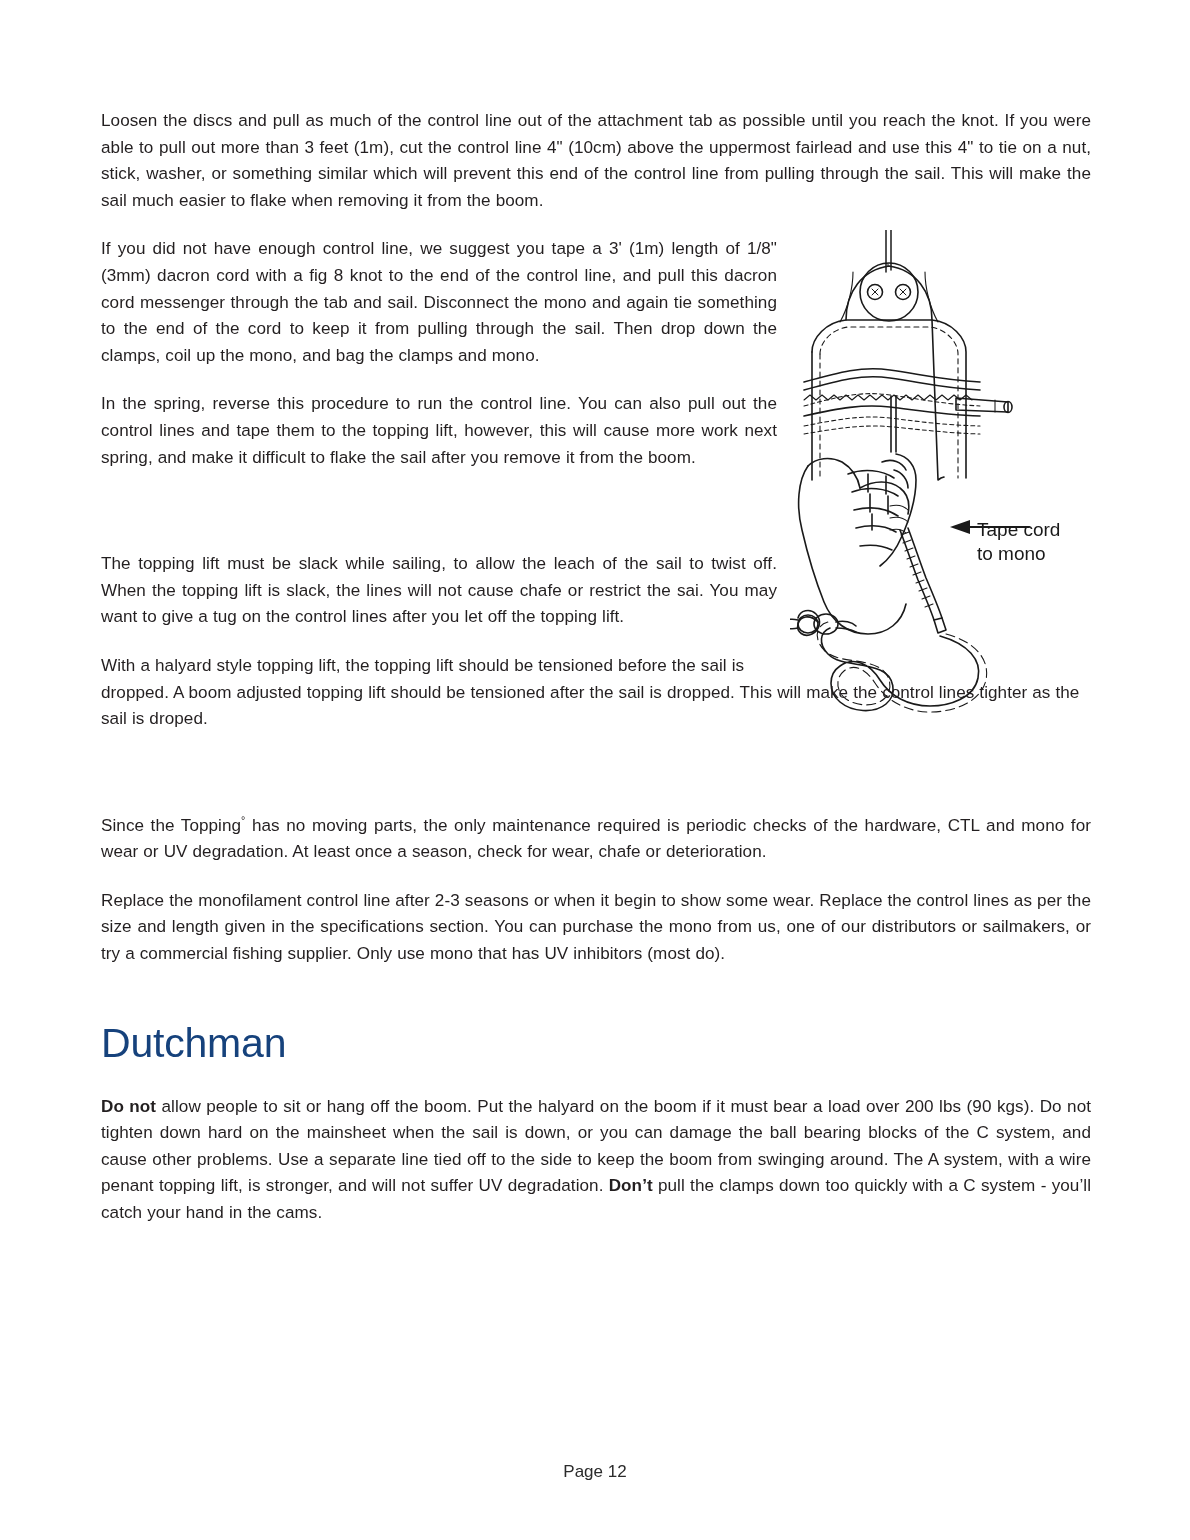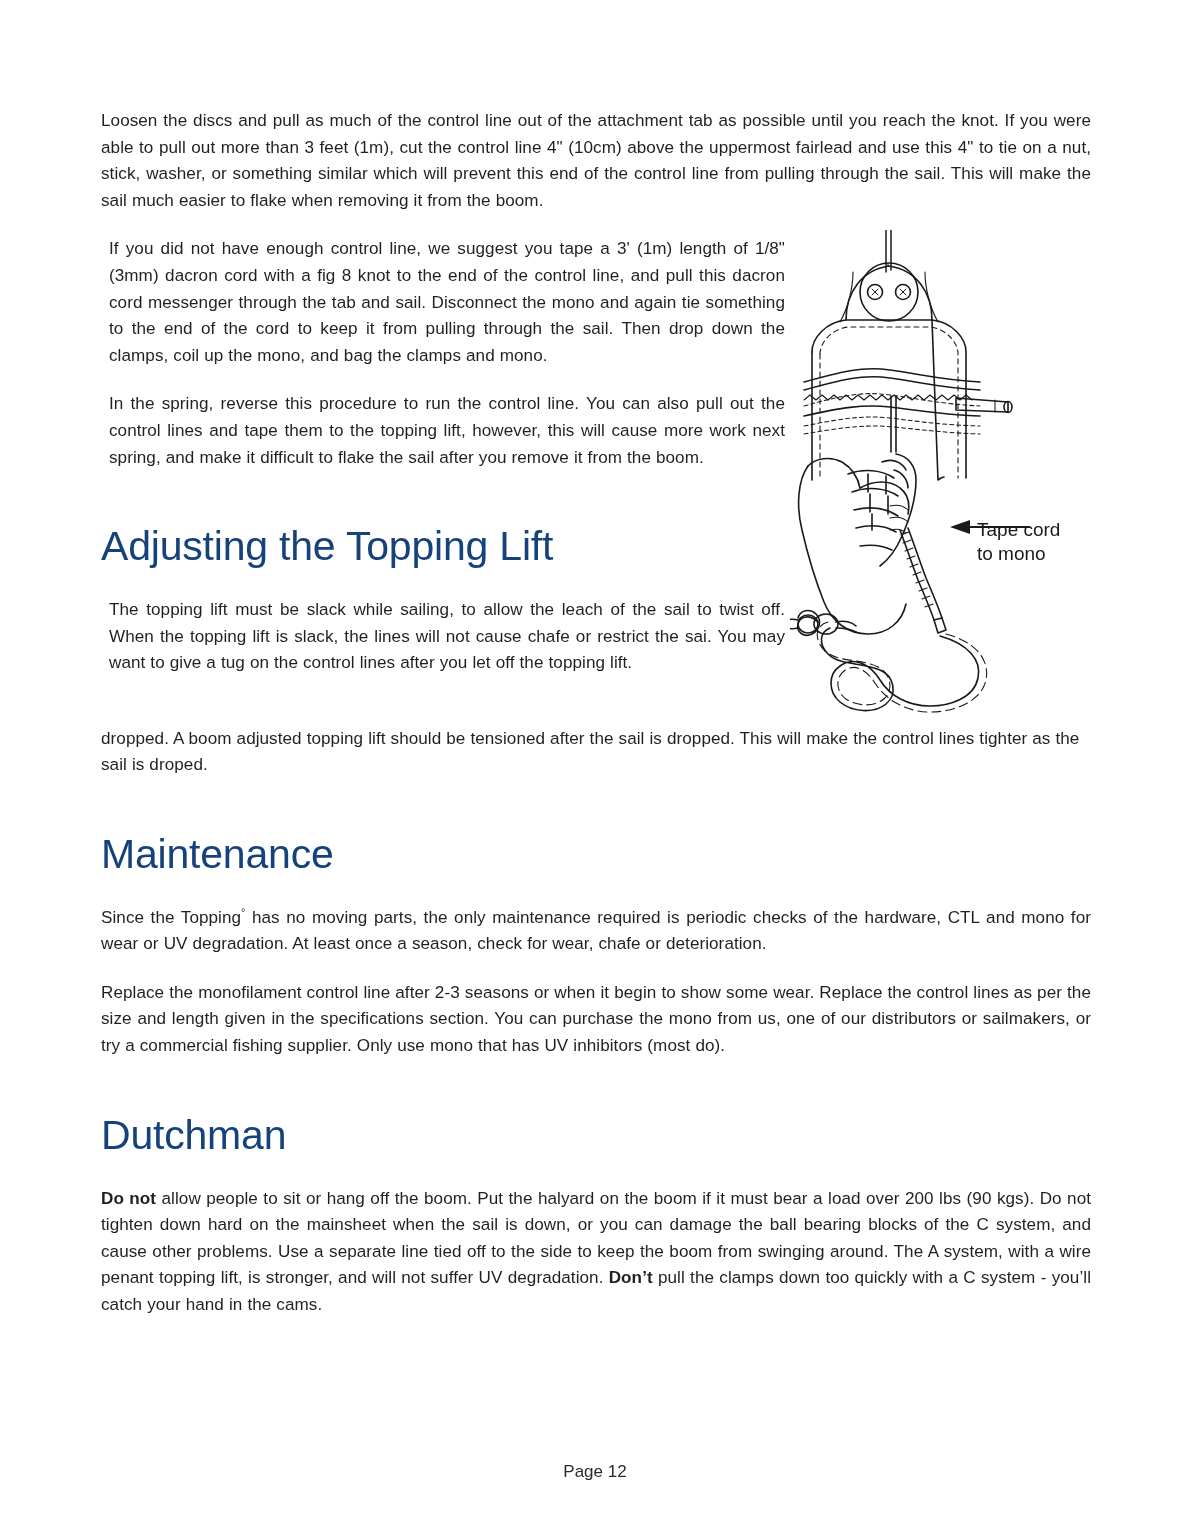--- a/index.html
+++ b/index.html
@@ -34,21 +34,20 @@
     line-height: 26.6px;
     color: #231f20;
     margin: 0 0 22px 0;
     text-align: justify;
     letter-spacing: 0.06px;
     word-spacing: 0.2px;
   }
   p.body-text.narrow {
     width: 676px;
     text-align: justify;
-    margin-left: 8px;
   }
   p.body-text.ragged {
     text-align: left;
   }
   h2.section-heading {
     font-family: "Liberation Sans", sans-serif;
     font-weight: 400;
     font-size: 41px;
     line-height: 46px;
     color: #16427c;
@@ -240,32 +239,30 @@
 
   <div class="content">
 
     <p class="body-text">Loosen the discs and pull as much of the control line out of the attachment tab as possible until you reach the knot. If you were able to pull out more than 3 feet (1m), cut the control line 4" (10cm) above the uppermost fairlead and use this 4" to tie on a nut, stick, washer, or something similar which will prevent this end of the control line from pulling through the sail. This will make the sail much easier to flake when removing it from the boom.</p>
 
     <p class="body-text narrow">If you did not have enough control line, we suggest you tape a 3' (1m) length of 1/8" (3mm) dacron cord with a fig 8 knot to the end of the control line, and pull this dacron cord messenger through the tab and sail. Disconnect the mono and again tie something to the end of the cord to keep it from pulling through the sail. Then drop down the clamps, coil up the mono, and bag the clamps and mono.</p>
 
     <p class="body-text narrow">In the spring, reverse this procedure to run the control line. You can also pull out the control lines and tape them to the topping lift, however, this will cause more work next spring, and make it difficult to flake the sail after you remove it from the boom.</p>
 
     <div class="gap-before-heading"></div>
-    <h2 class="section-heading">Adjusting the Topping Lift</h2>
     <div class="gap-after-heading"></div>
 
     <p class="body-text narrow">The topping lift must be slack while sailing, to allow the leach of the sail to twist off. When the topping lift is slack, the lines will not cause chafe or restrict the sai. You may want to give a tug on the control lines after you let off the topping lift.</p>
 
     <p class="body-text ragged" style="margin-bottom:22px;">
-      <br>
+      <span class="narrow-inline">With a halyard style topping lift, the topping lift should be tensioned before the sail is</span><br>
       <span>dropped. A boom adjusted topping lift should be tensioned after the sail is dropped. This will make the control lines tighter as the sail is droped.</span>
     </p>
 
     <div class="gap-before-heading"></div>
-    <h2 class="section-heading">Maintenance</h2>
     <div class="gap-after-heading"></div>
 
     <p class="body-text">
       <span>Since the Topping</span><sup class="reg">°</sup><span> has no moving parts, the only maintenance required is periodic checks of the hardware, CTL and mono for wear or UV degradation. At least once a season, check for wear, chafe or deterioration.</span>
     </p>
 
     <p class="body-text">Replace the monofilament control line after 2-3 seasons or when it begin to show some wear. Replace the control lines as per the size and length given in the specifications section. You can purchase the mono from us, one of our distributors or sailmakers, or try a commercial fishing supplier. Only use mono that has UV inhibitors (most do).</p>
 
     <div class="gap-before-heading"></div>
     <h2 class="section-heading">Dutchman</h2>

